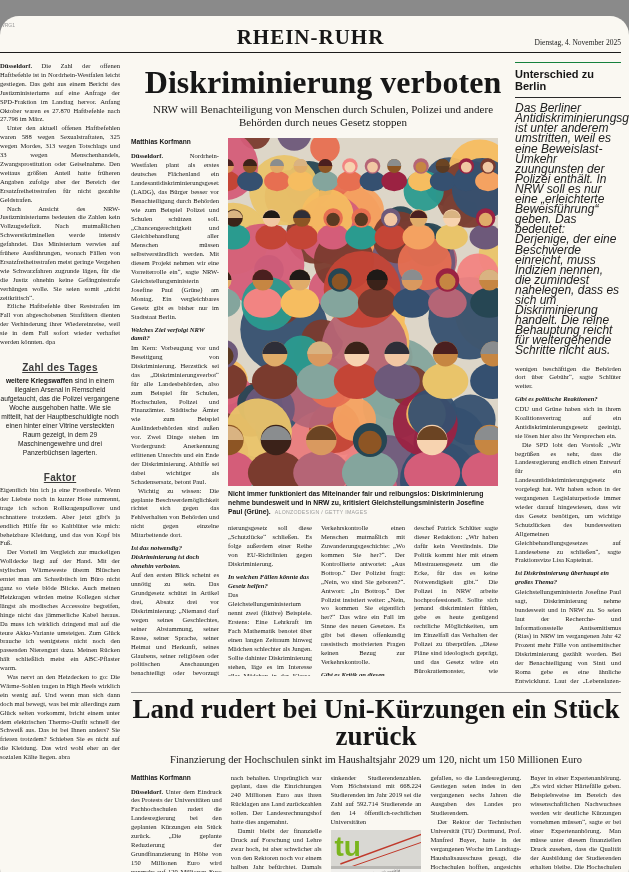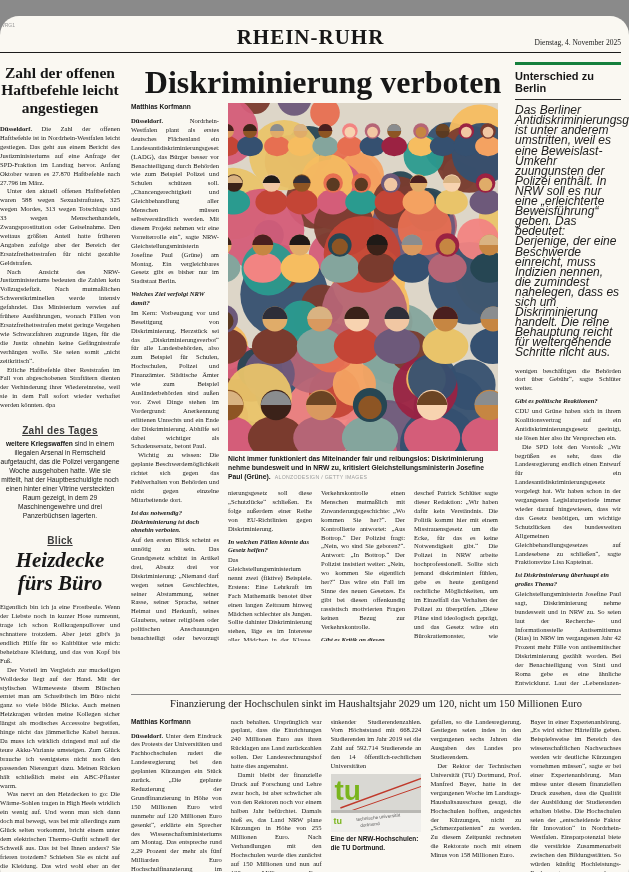--- a/index.html
+++ b/index.html
@@ -37,21 +37,21 @@
   .lead-body{display:flex;gap:9px;}
   .col{width:88px;flex:none;overflow:hidden;}
   .lead-col1{height:540px;}
   .imgblock{width:270px;flex:none;}
   .crowd{width:270px;height:348px;display:block;}
   .caption{font-family:"Liberation Sans",sans-serif;font-weight:700;font-size:6.8px;line-height:9px;margin:3px 0 7px;text-align:left;}
   .credit{font-weight:400;color:#9b9b9b;font-size:5.2px;letter-spacing:.3px;margin-left:4px;text-transform:uppercase;}
   .threecols{display:flex;gap:9px;height:152px;overflow:hidden;}
   .threecols .col{width:84px;}
   .lead-side{width:106px;flex:none;}
-  .infobox{border-top:3px solid #15803d;padding-top:5px;margin-bottom:9px;}
+  .infobox{border-top:1px solid #15803d;padding-top:5px;margin-bottom:9px;}
   .infobox-title{font-family:"Liberation Sans",sans-serif;font-weight:700;font-size:11px;line-height:1.1;
                  margin:0 0 5px;padding-bottom:5px;border-bottom:1px solid #2a2a2a;}
   .infobox-text{font-family:"Liberation Sans",sans-serif;font-size:12px;line-height:10.1px;color:#222;margin:0;font-style:italic;}
   .side-cont{height:318px;overflow:hidden;}
   
   .divider{border:none;border-top:1px solid #8a8a8a;margin:9px 0 3px;}
   .uni-headline{font-size:27px;font-weight:700;text-align:center;margin:2px 0 4px;line-height:1;}
   .uni-subhead{font-size:10.5px;text-align:center;margin:0 0 9px;}
   .uni-cols{display:flex;gap:9px;height:168px;overflow:hidden;}
   .uni-col{flex:1;min-width:0;overflow:hidden;}
@@ -66,48 +66,47 @@
   <header class="masthead">
     <span class="edition">WRG1</span>
     <h1 class="section-title">RHEIN-RUHR</h1>
     <span class="pagedate">Dienstag, 4. November 2025</span>
   </header>
 
   <div class="content">
 
     <aside class="leftcol">
       <article>
-        <h2 class="lc-head">Zahl der offenen Haftbefehle leicht angestiegen</h2>
         <div class="lc-body">
           <p class="body"><b class="dateline">Düsseldorf.</b> <span>Die Zahl der offenen Haftbefehle ist in Nordrhein-Westfalen leicht gestiegen. Das geht aus einem Bericht des Justizministeriums auf eine Anfrage der SPD-Fraktion im Landtag hervor. Anfang Oktober waren es 27.870 Haftbefehle nach 27.796 im März.</span></p>
           <p class="body ind">Unter den aktuell offenen Haftbefehlen waren 588 wegen Sexualstraftaten, 325 wegen Mordes, 313 wegen Totschlags und 33 wegen Menschenhandels, Zwangsprostitution oder Geiselnahme. Den weitaus größten Anteil hatte früheren Angaben zufolge aber der Bereich der Ersatzfreiheitsstrafen für nicht gezahlte Geldstrafen.</p>
           <p class="body ind">Nach Ansicht des NRW-Justizministeriums bedeuten die Zahlen kein Vollzugsdefizit. Nach mutmaßlichen Schwerstkriminellen werde intensiv gefahndet. Das Ministerium verwies auf frühere Ausführungen, wonach Fällen von Ersatzfreiheitsstrafen meist geringe Vergehen wie Schwarzfahren zugrunde lägen, für die die Justiz ohnehin keine Gefängnisstrafe verhängen wolle. Sie seien somit „nicht zeitkritisch“.</p>
           <p class="body ind">Etliche Haftbefehle über Reststrafen im Fall von abgeschobenen Straftätern dienten der Verhinderung ihrer Wiedereinreise, weil sie in dem Fall sofort wieder verhaftet werden könnten. dpa</p>
         </div>
       </article>
 
       <section>
         <h3 class="label">Zahl des Tages</h3>
         <p class="zdt-text"><b>weitere Kriegswaffen</b> <span>sind in einem illegalen Arsenal in Remscheid aufgetaucht, das die Polizei vergangene Woche ausgehoben hatte. Wie sie mitteilt, hat der Hauptbeschuldigte noch einen hinter einer Vitrine versteckten Raum gezeigt, in dem 29 Maschinengewehre und drei Panzerbüchsen lagerten.</span></p>
       </section>
 
       <article>
-        <h3 class="label">Blick</h3>
-        <h2 class="glosse-head">Heizdecke fürs Büro</h2>
+        <h3 class="label">Faktor</h3>
         <p class="body">Eigentlich bin ich ja eine Frostbeule. Wenn der Liebste noch in kurzer Hose rumrennt, trage ich schon Rollkragenpullover und schnattere trotzdem. Aber jetzt gibt's ja endlich Hilfe für so Kaltblüter wie mich: beheizbare Kleidung, und das von Kopf bis Fuß.</p>
         <p class="body ind">Der Vorteil im Vergleich zur muckeligen Wolldecke liegt auf der Hand. Mit der stylischen Wärmeweste überm Blüschen erntet man am Schreibtisch im Büro nicht ganz so viele blöde Blicke. Auch meinen Heizkragen würden meine Kollegen sicher längst als modisches Accessoire begreifen, hinge nicht das jämmerliche Kabel heraus. Da muss ich wirklich dringend mal auf die teure Akku-Variante umsteigen. Zum Glück brauche ich wenigstens nicht noch den passenden Nierengurt dazu. Meinen Rücken hält schließlich meist ein ABC-Pflaster warm.</p>
         <p class="body ind">Was nervt an den Heizdecken to go: Die Wärme-Sohlen tragen in High Heels wirklich ein wenig auf. Und wenn man sich dann doch mal bewegt, was bei mir allerdings zum Glück selten vorkommt, bricht einem unter dem elektrischen Thermo-Outfit schnell der Schweiß aus. Das ist bei Ihnen anders? Sie frieren trotzdem? Schieben Sie es nicht auf die Kleidung. Das wird wohl eher an der sozialen Kälte liegen. abra</p>
       </article>
     </aside>
 
     <div class="mainwrap">
 
       <section class="lead-region">
         <div class="lead-main">
           <h2 class="lead-headline">Diskriminierung verboten</h2>
+          <p class="lead-subhead">NRW will Benachteiligung von Menschen durch Schulen, Polizei und andere Behörden durch neues Gesetz stoppen</p>
 
           <div class="lead-body">
             <div class="col lead-col1">
               <p class="author">Matthias Korfmann</p>
               <p class="body"><b class="dateline">Düsseldorf.</b> <span>Nordrhein-Westfalen plant als erstes deutsches Flächenland ein Landesantidiskriminierungsgesetz (LADG), das Bürger besser vor Benachteiligung durch Behörden wie zum Beispiel Polizei und Schulen schützen soll. „Chancengerechtigkeit und Gleichbehandlung aller Menschen müssen selbstverständlich werden. Mit diesem Projekt nehmen wir eine Vorreiterrolle ein“, sagte NRW-Gleichstellungsministerin Josefine Paul (Grüne) am Montag. Ein vergleichbares Gesetz gibt es bisher nur im Stadtstaat Berlin.</span></p>
               <p class="qhead">Welches Ziel verfolgt NRW damit?</p>
               <p class="body">Im Kern: Vorbeugung vor und Beseitigung von Diskriminierung. Herzstück sei das „Diskriminierungsverbot“ für alle Landesbehörden, also zum Beispiel für Schulen, Hochschulen, Polizei und Finanzämter. Städtische Ämter wie zum Beispiel Ausländerbehörden sind außen vor. Zwei Dinge stehen im Vordergrund: Anerkennung erlittenen Unrechts und ein Ende der Diskriminierung. Abhilfe sei dabei wichtiger als Schadensersatz, betont Paul.</p>
               <p class="body ind">Wichtig zu wissen: Die geplante Beschwerdemöglichkeit richtet sich gegen das Fehlverhalten von Behörden und nicht gegen einzelne Mitarbeitende dort.</p>
               <p class="qhead">Ist das notwendig? Diskriminierung ist doch ohnehin verboten.</p>
               <p class="body">Auf den ersten Blick scheint es unnötig zu sein. Das Grundgesetz schützt in Artikel drei, Absatz drei vor Diskriminierung: „Niemand darf wegen seines Geschlechtes, seiner Abstammung, seiner Rasse, seiner Sprache, seiner Heimat und Herkunft, seines Glaubens, seiner religiösen oder politischen Anschauungen benachteiligt oder bevorzugt werden. Niemand darf wegen seiner Behinderung benachteiligt werden.“ Ministerin Paul weist aber darauf hin, dass hier nicht alle, die genannt werden müssten, auftauchen. So fehle der Hinweis auf Benachteiligung wegen der sexuellen Identität. Und: Artikel drei allein habe nicht zum Verschwinden von Diskriminierung geführt.</p>
@@ -359,20 +358,21 @@
             <p class="qhead">Ist Diskriminierung überhaupt ein großes Thema?</p>
             <p class="body">Gleichstellungsministerin Josefine Paul sagt, Diskriminierung nehme bundesweit und in NRW zu. So seien laut der Recherche- und Informationsstelle Antisemitismus (Rias) in NRW im vergangenen Jahr 42 Prozent mehr Fälle von antisemitischer Diskriminierung gezählt worden. Bei der Benachteiligung von Sinti und Roma gebe es eine ähnliche Entwicklung. Laut der „Lebenslagen-Studie“ über queere Menschen beklagt jeder zweite von mehr als 6000 Befragten, in den vergangenen fünf Jahren Opfer von Diskriminierung geworden zu sein.</p>
 
           </div>
         </aside>
       </section>
 
       <hr class="divider">
 
       <section>
+        <h2 class="uni-headline">Land rudert bei Uni-Kürzungen ein Stück zurück</h2>
         <p class="uni-subhead">Finanzierung der Hochschulen sinkt im Haushaltsjahr 2029 um 120, nicht um 150 Millionen Euro</p>
         <div class="uni-cols">
           <div class="uni-col">
             <p class="author">Matthias Korfmann</p>
             <p class="body"><b class="dateline">Düsseldorf.</b> <span>Unter dem Eindruck des Protests der Universitäten und Fachhochschulen rudert die Landesregierung bei den geplanten Kürzungen ein Stück zurück. „Die geplante Reduzierung der Grundfinanzierung in Höhe von 150 Millionen Euro wird nunmehr auf 120 Millionen Euro gesenkt“, erklärte ein Sprecher des Wissenschaftsministeriums am Montag. Das entspreche rund 2,29 Prozent der mehr als fünf Milliarden Euro Hochschulfinanzierung im Haushaltsjahr 2026. Auch ihre Rücklagen in Höhe von zwei Milliarden Euro könnten die Hochschulen dem-</span></p>
           </div>
           <div class="uni-col">
             <p class="body">nach behalten. Ursprünglich war geplant, dass die Einrichtungen 240 Millionen Euro aus ihren Rücklagen ans Land zurückzahlen sollen. Der Landesrechnungshof hatte dies angemahnt.</p>
             <p class="body ind">Damit bleibt der finanzielle Druck auf Forschung und Lehre zwar hoch, ist aber schwächer als von den Rektoren noch vor einem halben Jahr befürchtet. Damals hieß es, das Land NRW plane Kürzungen in Höhe von 255 Millionen Euro. Nach Verhandlungen mit den Hochschulen wurde dies zunächst auf 150 Millionen und nun auf 120 Millionen Euro runtergefahren.</p>
 

